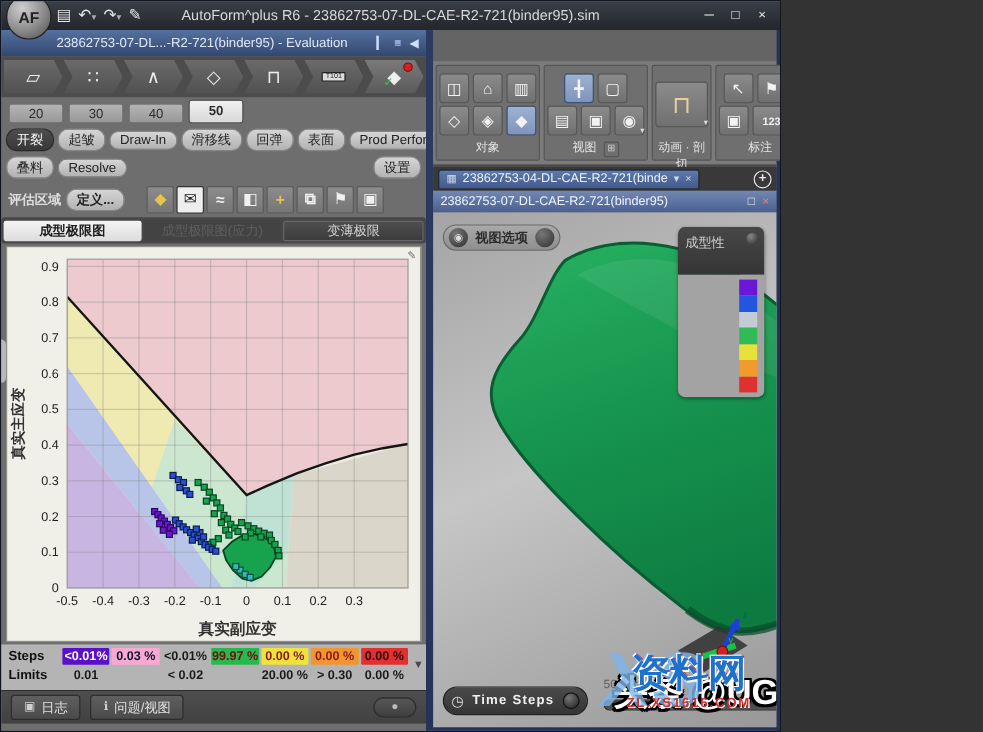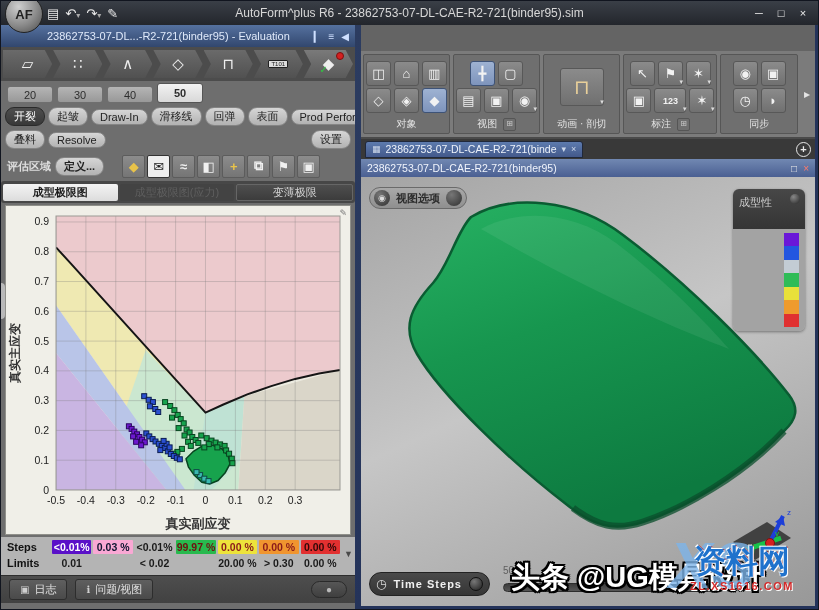--- a/index.html
+++ b/index.html
@@ -1,17 +1,17 @@
 <!DOCTYPE html>
 <html><head>
 <meta charset="utf-8">
 <style>
   html,body{margin:0;padding:0;background:#333;}
   *{box-sizing:border-box;font-family:"Liberation Sans","DejaVu Sans",sans-serif;}
-  #app{position:relative;width:819px;height:610px;background:#6a6a6a;overflow:hidden;
+  #app{position:relative;width:651px;height:610px;background:#6a6a6a;overflow:hidden;
        border:1px solid #11151f;display:flex;flex-direction:column;}
   
   .titlebar{height:24px;background:linear-gradient(#3a3f47,#23262c);display:flex;align-items:center;
             color:#d8d8d8;font-size:12px;flex:0 0 auto;position:relative;z-index:30;}
   .af-logo{width:38px;height:38px;border-radius:50%;background:radial-gradient(circle at 35% 30%,#cfcfcf,#8a8a8a 55%,#4a4a4a);
            border:1px solid #222;margin:2px 4px 0 4px;position:relative;z-index:40;flex:0 0 auto;
            display:flex;align-items:center;justify-content:center;font-weight:bold;font-size:13px;color:#222;}
   .qicons{display:flex;gap:6px;align-items:center;}
   .qicon{color:#e8e8e8;font-size:13px;cursor:default;}
   .qicon .dd{font-size:8px;color:#aaa;}
@@ -490,21 +490,21 @@
               </div>
             </div>
             <div class="tg-label">同步</div>
           </div>
           <span class="rt-more">▸</span>
         </div>
 
       <div class="doc-tabs">
         <span class="doc-tab">
           <span class="ti">▦</span>
-          <span>23862753-07-DL-CAE-R2-721(binde</span>
+          <span>23862753-04-DL-CAE-R2-721(binde</span>
           <span class="ti">▾</span>
           <span class="ti">×</span>
         </span>
         <span class="doc-add">+</span>
       </div>
 
       <div class="vp-title">
         <span>23862753-07-DL-CAE-R2-721(binder95)</span>
         <span class="vp-ctrls">
           <span style="color:#e8e8e8;">□</span>

